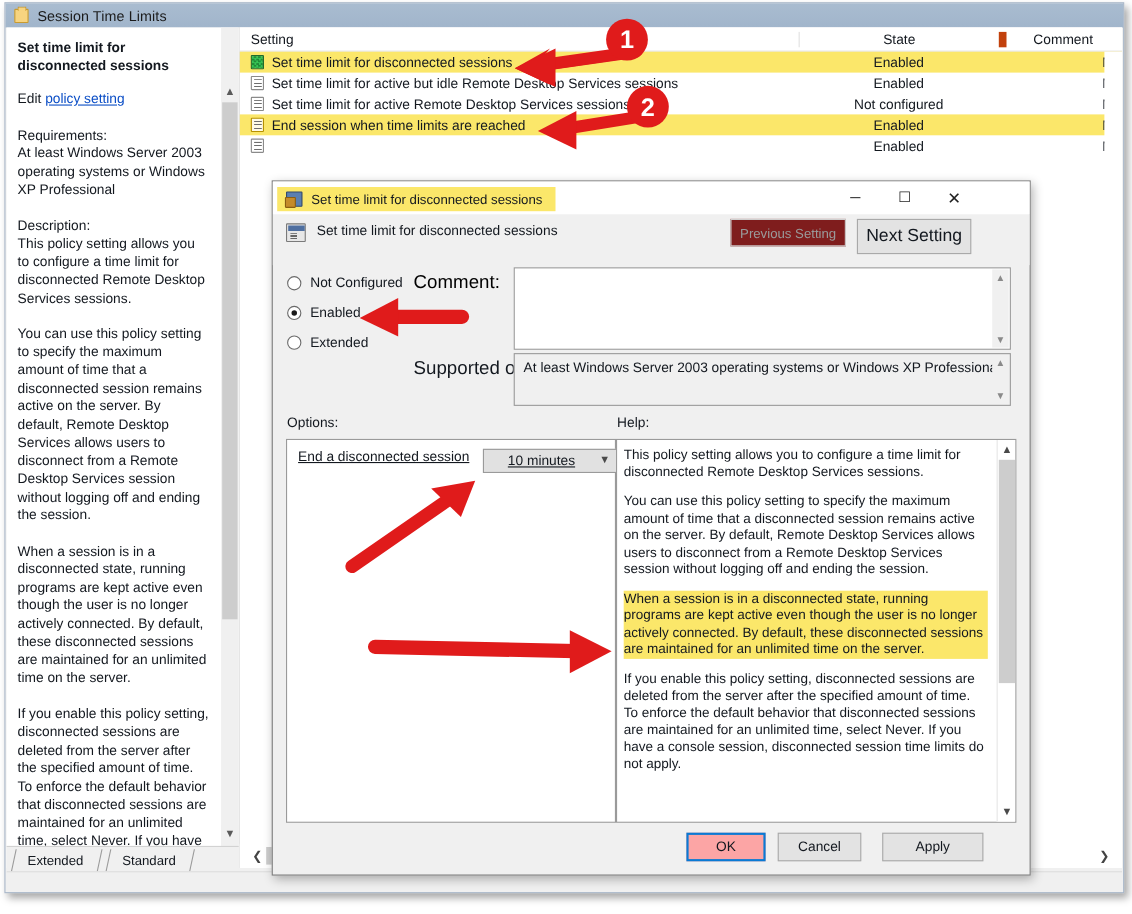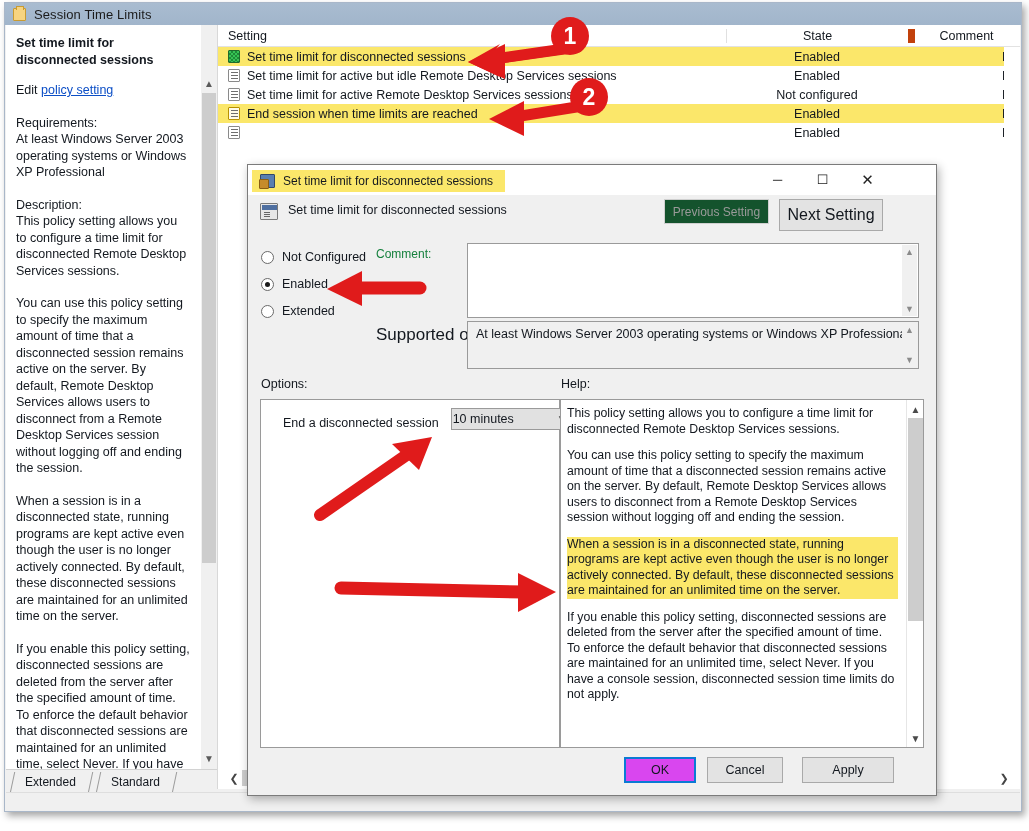--- a/index.html
+++ b/index.html
@@ -336,21 +336,21 @@
   #dlg-head-title {
     position: absolute;
     left: 40px; top: 8px;
     font-size: 12.5px;
     color: #13181f;
   }
   #btn-prev {
     position: absolute;
     right: 167px; top: 4px;
     width: 105px; height: 25px;
-    background: #14532d;
+    background: #7f1d1d;
     border: 1px solid #d0d0d0;
     color: #9a9a9a;
     font-size: 12px;
     display: flex; align-items: center; justify-content: center;
   }
   #btn-next {
     position: absolute;
     right: 53px; top: 4px;
     width: 104px; height: 32px;
     background: #e3e3e3;
@@ -381,21 +381,21 @@
     position: relative;
     flex: none;
   }
   .radio-circle.sel::after {
     content:"";
     position:absolute;left:3px;top:3px;
     width:5px;height:5px;border-radius:50%;background:#1a1a1a;
   }
   #comment-label {
     position: absolute; left: 128px; top: 6px;
-    font-size: 12px; color: #15803d;
+    font-size: 17px; color: #000000;
   }
   #comment-box {
     position: absolute; left: 219px; top: 2px;
     width: 452px; height: 75px;
     background: #ffffff;
     border: 1px solid #9a9a9a;
   }
   #supported-label {
     position: absolute; left: 128px; top: 84px;
     font-size: 17px; color: #13181f;
@@ -428,31 +428,31 @@
 
   #options-panel {
     position: absolute;
     left: 12px; top: 204px;
     width: 300px; height: 349px;
     background: #ffffff;
     border: 1px solid #9a9a9a;
   }
   #opt-row {
     position: absolute;
-    left: 22px; top: 8px;
-    display: flex; align-items: flex-end;
-    font-size: 12.5px; color: #13181f;
+    left: 10px; top: 8px;
+    display: flex; align-items: flex-start;
+    font-size: 12.5px; color: #13181f; text-decoration: underline;
   }
   #opt-label { margin-right: 12px; white-space: nowrap; }
   #opt-select {
     width: 124px; height: 22px;
     background: #e1e1e1;
     border: 1px solid #9a9a9a;
     display: flex; align-items: center;
-    padding-left: 1px;
+    padding-left: 22px;
     font-size: 12.5px;
     color: #13181f;
     position: relative;
   }
   #opt-caret {
     position: absolute; right: 7px; top: 4px;
     font-size: 10px; color: #4a4a4a;
   }
 
   #help-panel {
@@ -489,21 +489,21 @@
   .dlg-btn {
     position: absolute;
     bottom: 12px;
     height: 26px;
     background: #e3e3e3;
     border: 1px solid #a9a9a9;
     font-size: 12.5px;
     color: #13181f;
     display: flex; align-items: center; justify-content: center;
   }
-  #btn-ok { right: 240px; width: 72px; border: 2px solid #0a7ad4; background:#d946ef; }
+  #btn-ok { right: 240px; width: 72px; border: 2px solid #0a7ad4; background:#fca5a5; }
   #btn-cancel { right: 153px; width: 76px; }
   #btn-apply { right: 42px; width: 92px; }
 
   
   #overlay {
     position: absolute;
     left: 0; top: 0;
     width: 1029px; height: 831px;
     pointer-events: none;
   }

